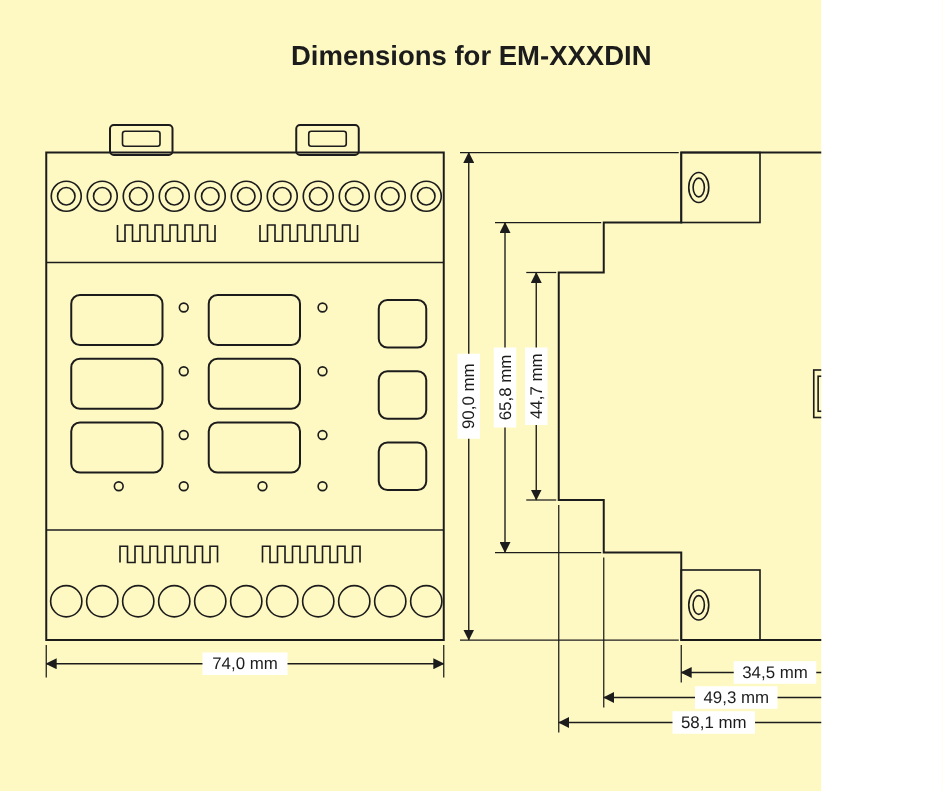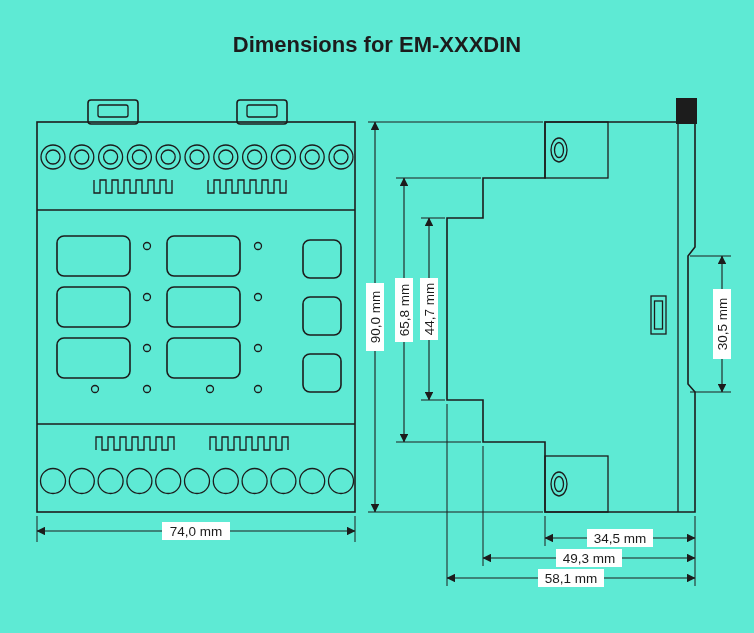--- a/index.html
+++ b/index.html
@@ -1,16 +1,16 @@
 <!DOCTYPE html>
 <html><head>
 <meta charset="utf-8">
 <style>
   html,body{margin:0;padding:0;background:#ffffff;}
-  .stage{width:754px;height:633px;position:relative;background:#5eead4;
+  .stage{width:657px;height:633px;position:relative;background:#fef9c3;
          font-family:"Liberation Sans",sans-serif;overflow:hidden;}
   svg{display:block}
   .ol{fill:none;stroke:#1c1c1c;stroke-width:1.6;stroke-linejoin:miter}
   .md{fill:none;stroke:#1c1c1c;stroke-width:1.3}
   .ext{fill:none;stroke:#1c1c1c;stroke-width:1}
   .dim{fill:none;stroke:#1c1c1c;stroke-width:1.1}
   .lbl{font-family:"Liberation Sans",sans-serif;font-size:13.5px;fill:#1c1c1c;}
   .title{font-family:"Liberation Sans",sans-serif;font-size:22px;font-weight:bold;fill:#1c1c1c;}
   .bg{fill:#ffffff;stroke:none;}
   .fillblk{fill:#1c1c1c;stroke:none;}

